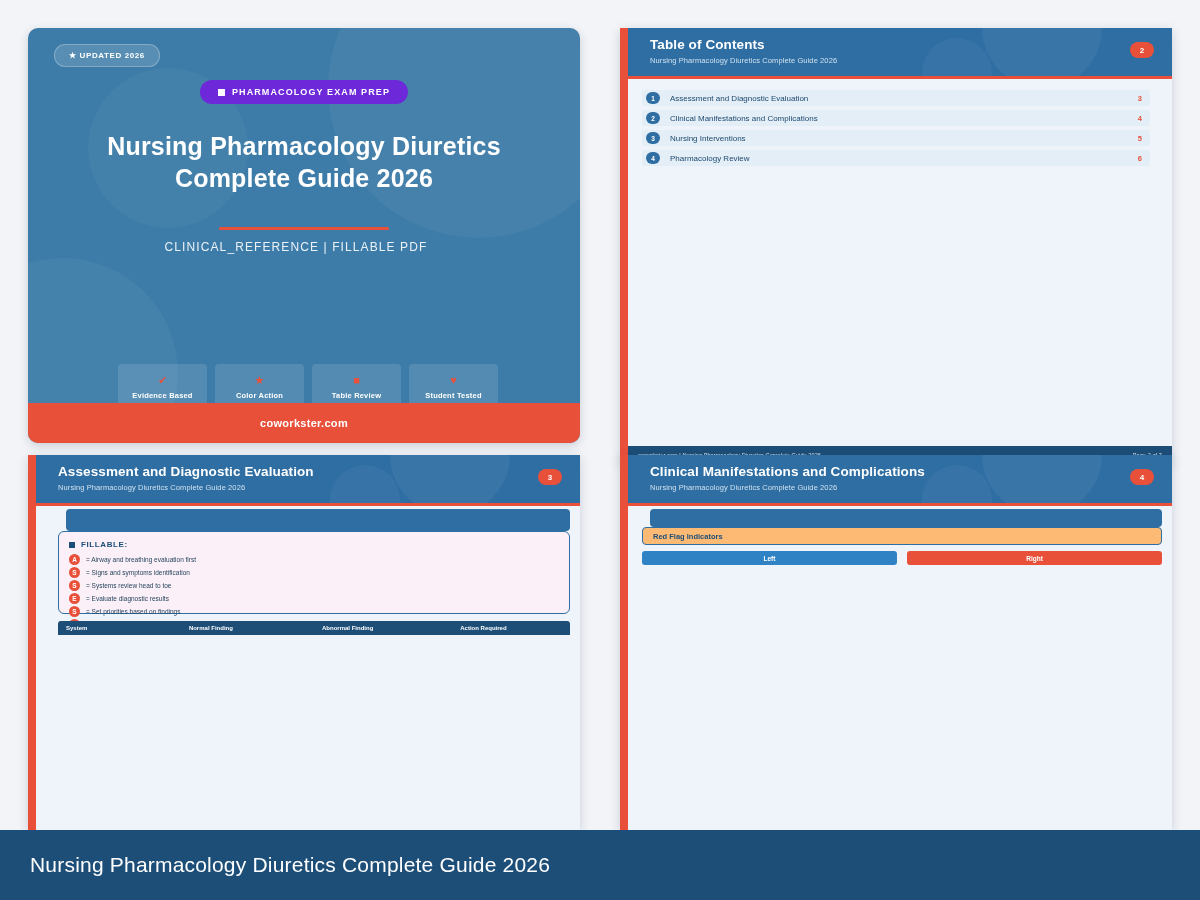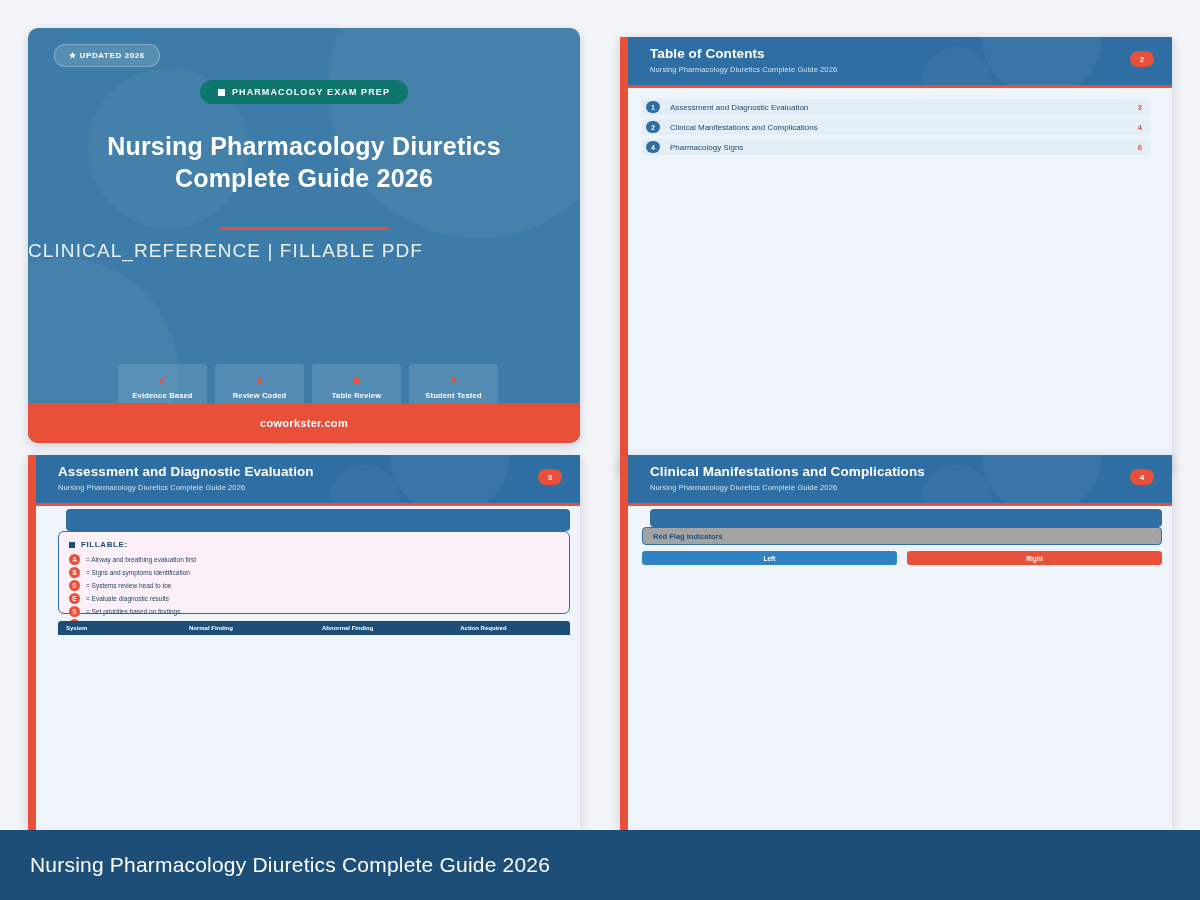--- a/index.html
+++ b/index.html
@@ -79,21 +79,21 @@
     font-weight: bold;
     letter-spacing: 0.6px;
     padding: 6px 14px;
     border-radius: 11px;
   }
   .exam-badge {
     position: absolute;
     left: 50%;
     transform: translateX(-50%);
     top: 52px;
-    background: #0f766e;
+    background: #6d28d9;
     color: #fff;
     font-size: 9px;
     font-weight: bold;
     letter-spacing: 1.1px;
     padding: 7px 18px;
     border-radius: 12px;
     display: flex;
     align-items: center;
     gap: 7px;
     white-space: nowrap;
@@ -121,22 +121,23 @@
     top: 199px;
     width: 170px;
     height: 3px;
     background: #e8503a;
     border-radius: 2px;
   }
   .cover-sub {
     position: absolute;
     left: 0; right: 16px;
     top: 212px;
+    text-align: center;
     color: #eaf2f8;
-    font-size: 19px;
+    font-size: 12px;
     letter-spacing: 1.1px;
   }
   .cover-meta {
     position: absolute;
     left: 0; right: 0;
     top: 232px;
     text-align: center;
     color: #cfe0ec;
     font-size: 10px;
     letter-spacing: 0.5px;
@@ -266,21 +267,21 @@
   }
   .doc .footer span {
     color: #d7e6f2;
     font-size: 5.5px;
     letter-spacing: 0.1px;
   }
 
   
   #page-toc {
     left: 620px;
-    top: 37px;
+    top: 28px;
     width: 552px;
     height: 435px;
   }
   .toc-list {
     position: absolute;
     left: 22px; right: 22px;
     top: 62px;
   }
   .toc-row {
     display: flex;
@@ -414,21 +415,21 @@
     top: 54px;
     height: 18px;
     background: #2f6ea3;
     border-radius: 4px;
   }
   .redflag {
     position: absolute;
     left: 22px; right: 10px;
     top: 72px;
     height: 18px;
-    background: #a3a3a3;
+    background: #fdba74;
     border: 1px solid #2f6ea3;
     border-radius: 4px;
     display: flex;
     align-items: center;
     padding-left: 10px;
     box-sizing: border-box;
     color: #1d4e78;
     font-size: 7.5px;
     font-weight: bold;
   }
@@ -493,21 +494,21 @@
       <div class="cover-rule"></div>
       <div class="cover-sub">CLINICAL_REFERENCE  |  FILLABLE PDF</div>
 
       <div class="feature-row">
         <div class="feature">
           <span class="ico">✔</span>
           <span class="lbl">Evidence Based</span>
         </div>
         <div class="feature">
           <span class="ico">★</span>
-          <span class="lbl">Review Coded</span>
+          <span class="lbl">Color Action</span>
         </div>
         <div class="feature">
           <span class="ico">■</span>
           <span class="lbl">Table Review</span>
         </div>
         <div class="feature">
           <span class="ico">♥</span>
           <span class="lbl">Student Tested</span>
         </div>
       </div>
@@ -532,22 +533,27 @@
         <span class="num">1</span>
         <span class="title">Assessment and Diagnostic Evaluation</span>
         <span class="pg">3</span>
       </div>
       <div class="toc-row">
         <span class="num">2</span>
         <span class="title">Clinical Manifestations and Complications</span>
         <span class="pg">4</span>
       </div>
       <div class="toc-row">
+        <span class="num">3</span>
+        <span class="title">Nursing Interventions</span>
+        <span class="pg">5</span>
+      </div>
+      <div class="toc-row">
         <span class="num">4</span>
-        <span class="title">Pharmacology Signs</span>
+        <span class="title">Pharmacology Review</span>
         <span class="pg">6</span>
       </div>
     </div>
 
     <div class="footer">
       <span>coworkster.com  |  Nursing Pharmacology Diuretics Complete Guide 2026</span>
       <span>Page 2 of 7</span>
     </div>
   </div>
 

